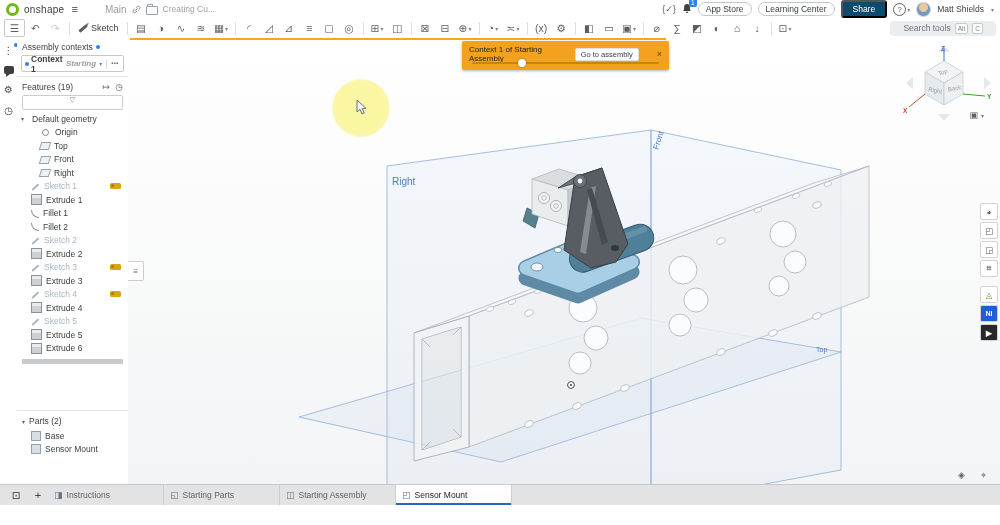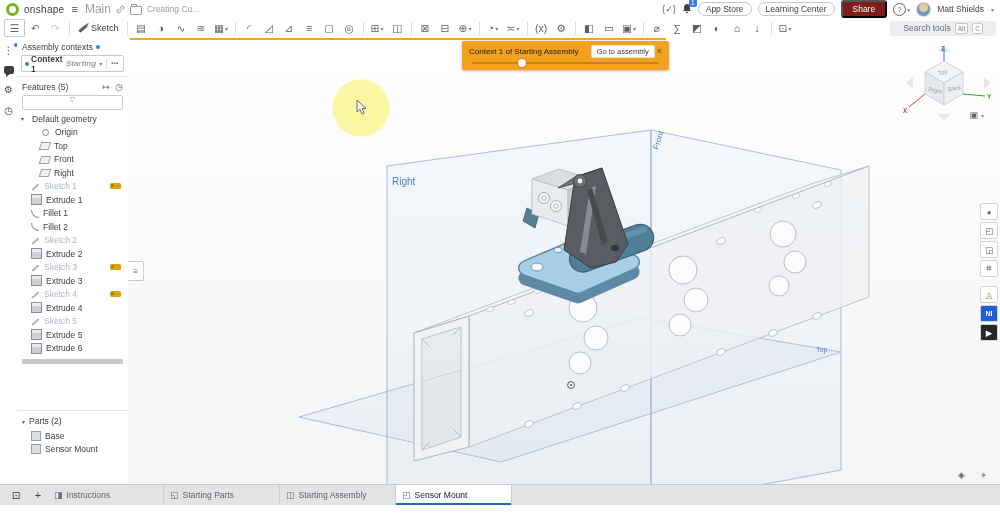--- a/index.html
+++ b/index.html
@@ -5,31 +5,31 @@
   html,body{margin:0;padding:0;background:#fff;}
   body{font-family:"Liberation Sans","DejaVu Sans",sans-serif;}
   #app{position:relative;width:1000px;height:505px;overflow:hidden;background:#fff;color:#333;font-size:9px;-webkit-font-smoothing:antialiased;}
 
   
   .topbar{position:absolute;top:0;left:0;right:0;height:18px;display:flex;align-items:center;gap:5px;padding:0 6px;background:#fff;}
   .logo-mark{width:7px;height:7px;border:3px solid #74b816;border-radius:50%;flex:0 0 auto;}
   .logo-text{font-size:10px;color:#3c4043;letter-spacing:.3px;}
   .hamburger{font-size:11px;color:#3c4043;margin:0 2px;}
   .doc-title{font-weight:bold;font-size:10.5px;color:#1c1e21;white-space:nowrap;}
-  .ws-label{color:#9aa0a6;font-size:12px;}
+  .ws-label{color:#9aa0a6;font-size:10px;margin-left:20px;}
   .link-svg{display:block;}
   .folder{width:10px;height:7px;border:1px solid #9aa0a6;border-radius:1px;position:relative;margin-top:2px;}
   .folder:before{content:"";position:absolute;top:-3px;left:0;width:4px;height:2px;border:1px solid #9aa0a6;border-bottom:none;border-radius:1px 1px 0 0;}
   .crumb{color:#9aa0a6;font-size:8.5px;}
   .tb-right{margin-left:auto;display:flex;align-items:center;gap:6px;}
   .braces{font-size:9px;color:#5f6368;}
   .bell-wrap{position:relative;}
   .badge{position:absolute;top:-4px;right:-5px;background:#2f80ed;color:#fff;font-size:6.5px;padding:0 2px;border-radius:2px;line-height:8px;}
   .chip-btn{border:1px solid #c3c7ca;border-radius:7px;background:#fff;font-size:8.5px;color:#3c4043;padding:1px 7px;line-height:10px;}
-  .share-btn{background:#7f1d1d;color:#fff;border-radius:3px;font-size:8.5px;padding:2px 10px;line-height:10px;}
+  .share-btn{background:#0c4a6e;color:#fff;border-radius:3px;font-size:8.5px;padding:2px 10px;line-height:10px;}
   .help-circ{width:11px;height:11px;border:1px solid #5f6368;border-radius:50%;display:flex;align-items:center;justify-content:center;font-size:7.5px;color:#5f6368;}
   .avatar{width:13px;height:13px;border-radius:50%;background:radial-gradient(circle at 50% 35%,#e8c9a0 0 4px,#6f9ac2 5px);border:1px solid #d0d3d6;}
   .user-name{font-size:8.5px;color:#3c4043;}
   .caret{font-size:6px;color:#80868b;margin-left:1px;}
 
   
   .toolbar{position:absolute;top:18px;left:0;right:0;height:20px;background:#fff;border-bottom:1px solid #ececec;display:flex;align-items:center;padding:0 4px;gap:1px;}
   .tbtn{min-width:17px;height:16px;display:flex;align-items:center;justify-content:center;font-size:10.5px;color:#5a5f64;border-radius:2px;padding:0 1px;}
   .tbtn.boxed{border:1px solid #c6c9cc;}
   .tbtn.dim{color:#c2c6ca;}
@@ -81,21 +81,21 @@
   .key:before{content:"";position:absolute;left:1px;top:1px;width:3px;height:3px;background:#a87c09;border-radius:50%;}
   .rollback{height:5px;background:#c7c9cb;margin:4px 5px;border-radius:1px;}
   .tree-spacer{height:40px;}
   .collapse-handle{position:absolute;left:128px;top:261px;width:15px;height:18px;background:#fff;border:1px solid #ccc;border-left:none;border-radius:0 2px 2px 0;display:flex;align-items:center;justify-content:center;color:#5f6368;font-size:8px;z-index:6;}
 
   
   .viewport{position:absolute;left:128px;top:38px;right:0;bottom:20px;background:linear-gradient(180deg,#ffffff 0%,#f3f4f5 100%);overflow:hidden;}
   .scene{position:absolute;left:0;top:0;}
 
   .banner{position:absolute;left:334px;top:3px;width:207px;height:29px;background:#f2a21d;border-radius:2px;box-shadow:0 1px 3px rgba(0,0,0,.3);color:#202124;z-index:4;}
-  .banner .row{display:flex;align-items:center;padding:4px 5px 0 7px;gap:0;}
+  .banner .row{display:flex;align-items:center;padding:4px 5px 0 7px;gap:16px;}
   .banner .txt{flex:1;font-size:8px;}
   .gotobtn{background:#fff;border:1px solid #e0e0e0;border-radius:2px;font-size:7.5px;color:#3c4043;padding:1px 5px;line-height:9px;}
   .bclose{font-size:9px;color:#5f4312;padding:0 2px;line-height:9px;}
   .slider{position:absolute;left:10px;right:10px;bottom:6px;height:2px;background:#c8860f;border-radius:1px;}
   .shandle{position:absolute;top:-3px;width:8px;height:8px;border-radius:50%;background:#fff;box-shadow:0 0 2px rgba(0,0,0,.45);transform:translateX(-4px);}
 
   .cursor-hl{position:absolute;left:204px;top:41px;width:58px;height:58px;border-radius:50%;background:radial-gradient(circle,rgba(250,246,157,.95) 55%,rgba(250,246,157,.85) 68%,rgba(250,246,157,0) 74%);z-index:3;}
   .cursor-arrow{position:absolute;left:228px;top:62px;z-index:4;}
 
   .vcube{position:absolute;right:8px;top:6px;}
@@ -301,21 +301,21 @@
     <div class="ctxbox">
       <span class="dot-blue"></span>
       <span>Context 1</span>
       <span class="ctx-src">Starting</span>
       <span class="caret">▾</span>
       <span class="ctx-sep"></span>
       <span class="dots">⋯</span>
     </div>
     <div class="hdiv"></div>
     <div class="fhead">
-      <span>Features (5)</span>
+      <span>Features (19)</span>
       <span class="sp"></span>
       <span class="hico">↦</span>
       <span class="hico">◷</span>
     </div>
     <div class="filter">
       <span class="funnel">▽</span>
       <span class="phold">Filter by name or type</span>
     </div>
     <div class="tree">
 

